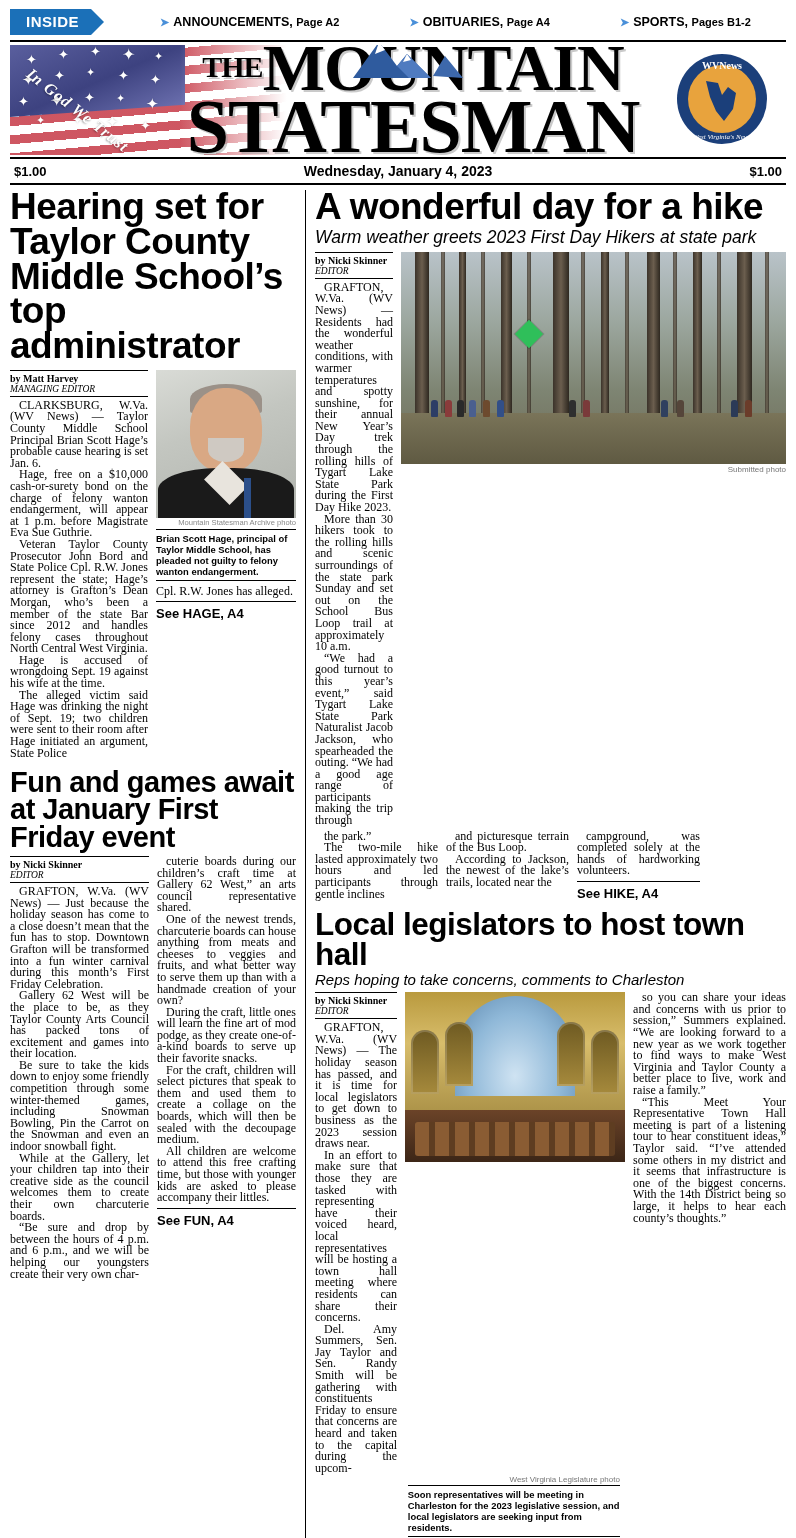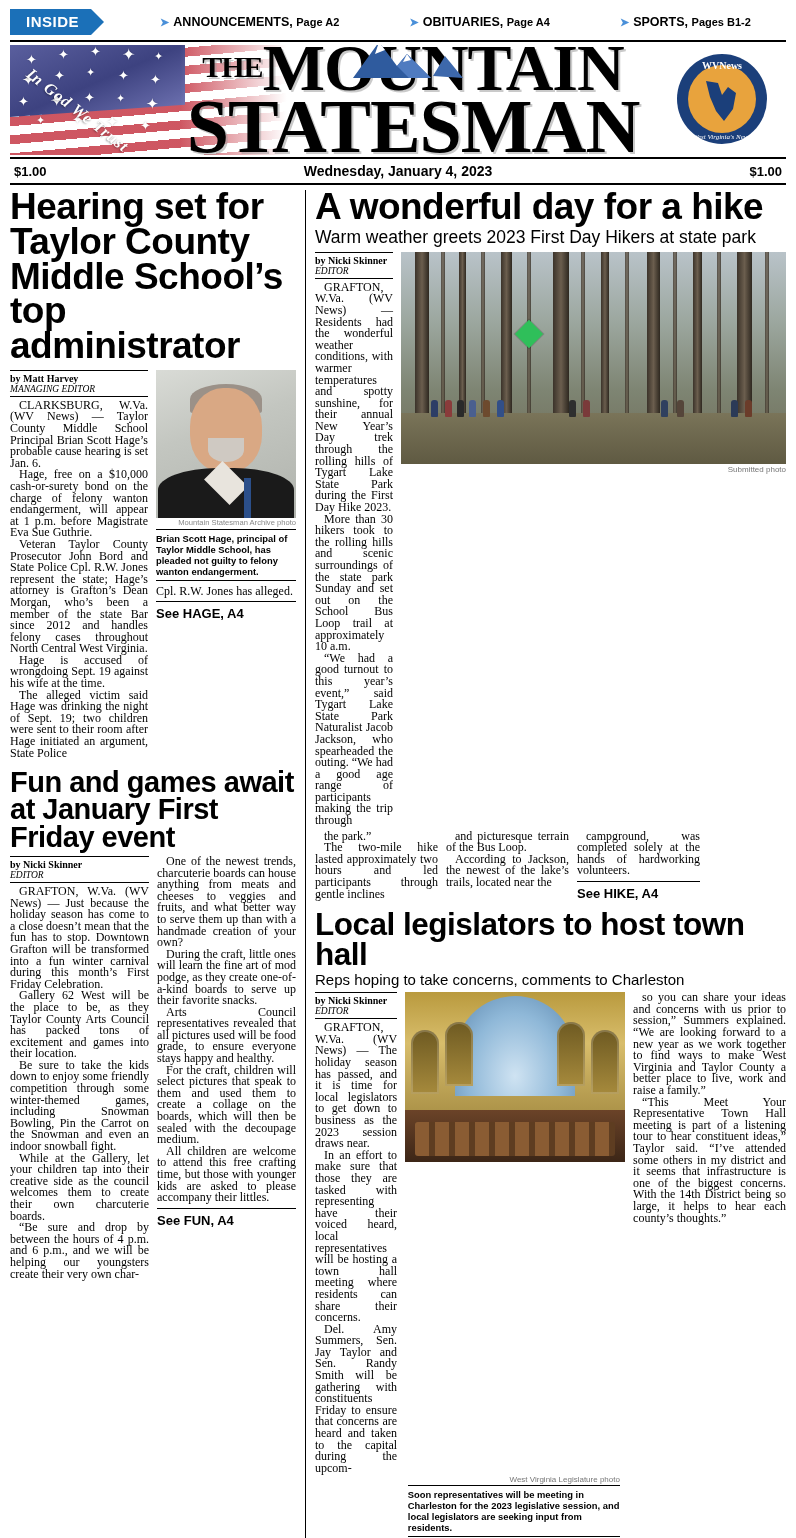--- a/index.html
+++ b/index.html
@@ -89,21 +89,21 @@
     padding: 4px 4px; margin-top: 2px;
     font-family: "Liberation Sans", sans-serif; font-weight: bold; font-size: 13px;
   }
   .dateline .date { font-size: 14px; }
 
   
   .hl-sans {
     font-family: "Liberation Sans", sans-serif; font-weight: bold;
     line-height: .94; letter-spacing: -.5px;
   }
-  .deck { font-family: "Liberation Sans", sans-serif; font-weight: normal; }
+  .deck { font-family: "Liberation Sans", sans-serif; font-weight: normal; font-style: italic; }
   .byline { font-family: "Liberation Serif", serif; font-weight: bold; font-size: 10px; }
   .bytitle { font-family: "Liberation Serif", serif; font-style: italic; font-size: 9.5px; }
   .by-wrap { border-bottom: 1px solid #000; padding-bottom: 2px; margin-bottom: 3px; }
   .by-top { border-top: 1px solid #000; padding-top: 2px; }
   .body-col {
     font-family: "Liberation Serif", serif; font-size: 12px; line-height: 11.6px;
     text-align: justify; hyphens: auto; -webkit-hyphens: auto;
   }
   .body-col p { text-indent: 9px; margin: 0; }
   .jump {
@@ -353,23 +353,23 @@
             <div class="body-col">
               <p>GRAFTON, W.Va. (WV News) — Just because the holiday season has come to a close doesn’t mean that the fun has to stop. Downtown Grafton will be transformed into a fun winter carnival during this month’s First Friday Celebration.</p>
               <p>Gallery 62 West will be the place to be, as they Taylor County Arts Council has packed tons of excitement and games into their location.</p>
               <p>Be sure to take the kids down to enjoy some friendly competition through some winter-themed games, including Snowman Bowling, Pin the Carrot on the Snowman and even an indoor snowball fight.</p>
               <p>While at the Gallery, let your children tap into their creative side as the council welcomes them to create their own charcuterie boards.</p>
               <p>“Be sure and drop by between the hours of 4 p.m. and 6 p.m., and we will be helping our youngsters create their very own char-</p>
             </div>
           </div>
           <div>
             <div class="body-col">
+              <p>cuterie boards during our children’s craft time at Gallery 62 West,” an arts council representative shared.</p>
               <p>One of the newest trends, charcuterie boards can house anything from meats and cheeses to veggies and fruits, and what better way to serve them up than with a handmade creation of your own?</p>
               <p>During the craft, little ones will learn the fine art of mod podge, as they create one-of-a-kind boards to serve up their favorite snacks.</p>
-              <p>Arts Council representatives revealed that all pictures used will be food grade, to ensure everyone stays happy and healthy.</p>
               <p>For the craft, children will select pictures that speak to them and used them to create a collage on the boards, which will then be sealed with the decoupage medium.</p>
               <p>All children are welcome to attend this free crafting time, but those with younger kids are asked to please accompany their littles.</p>
             </div>
             <div class="jump">See FUN, A4</div>
           </div>
         </div>
       </div>
 
     </div>
 

